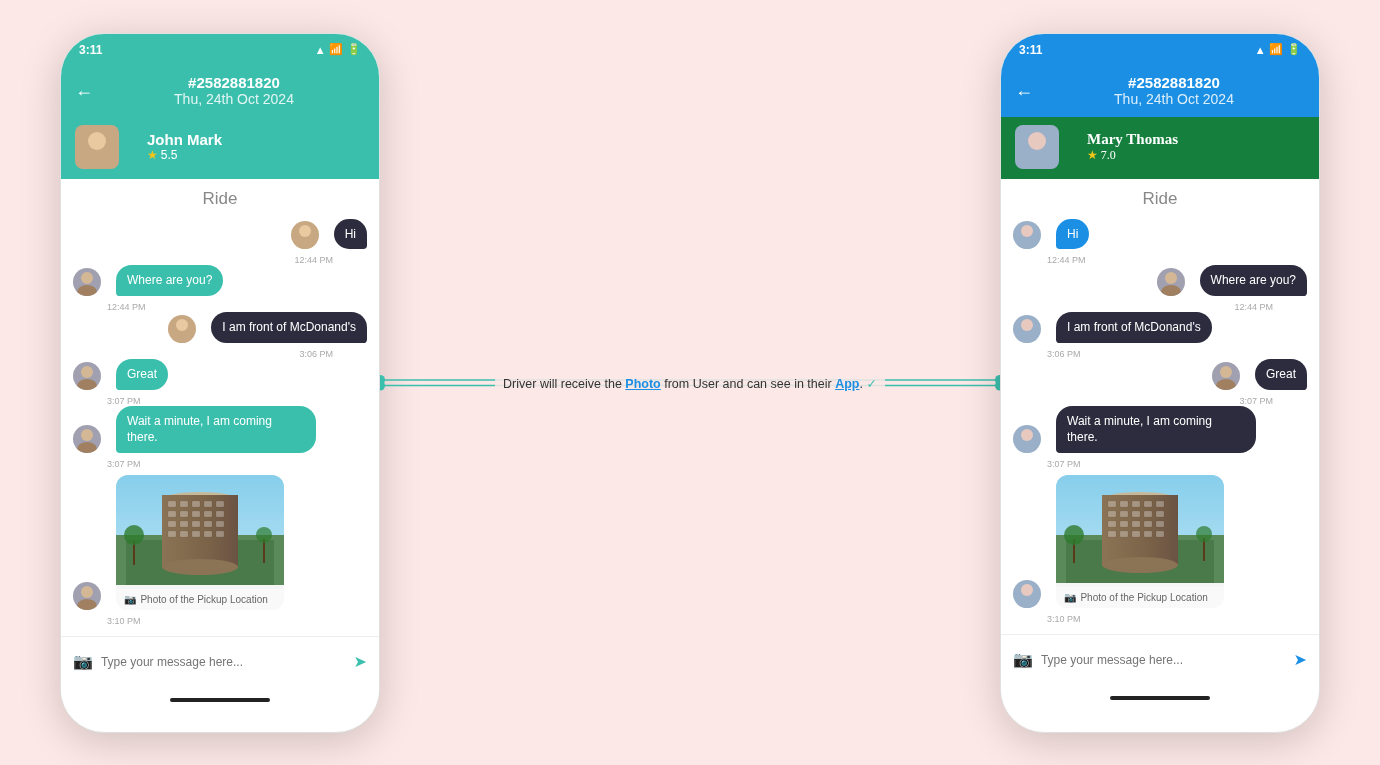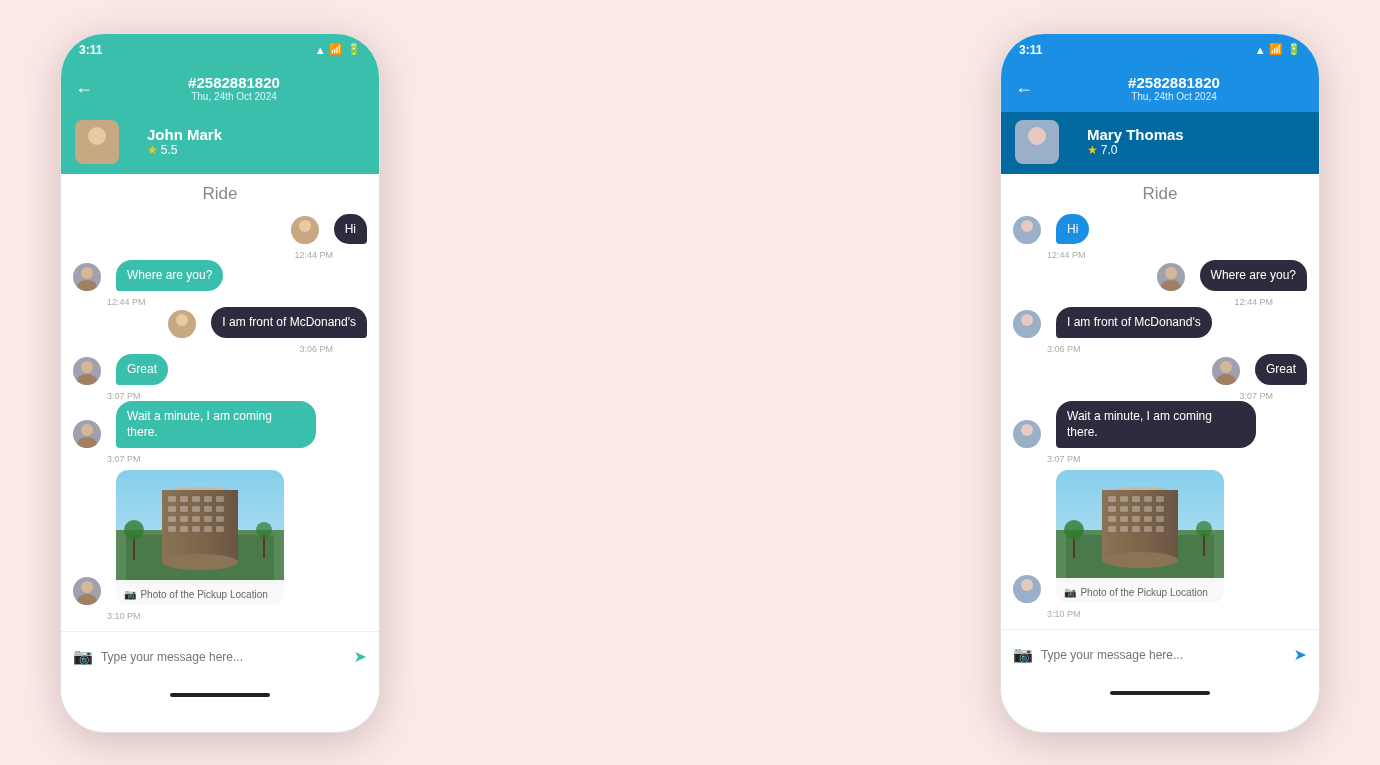--- a/index.html
+++ b/index.html
@@ -75,31 +75,31 @@
     .chat-header.blue { background: #1a8fe3; }
 
     .back-arrow {
       color: #fff;
       font-size: 18px;
       cursor: pointer;
     }
 
     .header-center { text-align: center; flex: 1; }
     .order-number { font-size: 15px; font-weight: 700; color: #fff; }
-    .order-date { font-size: 10px; color: rgba(255,255,255,0.85); }
+    .order-date { font-size: 14px; color: rgba(255,255,255,0.85); }
 
     
     .user-info-bar {
       display: flex;
       align-items: center;
       gap: 28px;
       padding: 8px 14px 10px;
     }
     .user-info-bar.teal { background: #3bbfad; }
-    .user-info-bar.blue { background: #0369a1; }
+    .user-info-bar.blue { background: #15803d; font-family: Liberation Serif, serif; }
 
     .avatar {
       width: 44px;
       height: 44px;
       border-radius: 8px;
       overflow: hidden;
       flex-shrink: 0;
       background: #ccc;
     }
     .avatar-img {
@@ -419,20 +419,26 @@
 
       <line x1="0" y1="38%" x2="100%" y2="38%" stroke="#3bbfad" stroke-width="1.5" stroke-dasharray="none"></line>
       <circle cx="0" cy="38%" r="5" fill="#3bbfad"></circle>
       <circle cx="100%" cy="38%" r="5" fill="#3bbfad"></circle>
 
       <line x1="0" y1="60%" x2="100%" y2="60%" stroke="#3bbfad" stroke-width="1.5"></line>
       <circle cx="0" cy="60%" r="5" fill="#3bbfad"></circle>
       <circle cx="100%" cy="60%" r="5" fill="#3bbfad"></circle>
     </svg>
 
+    <div style="text-align:center;z-index:1;background:rgba(252,232,230,0.85);padding:4px 8px;border-radius:6px;">
+      <span style="font-size:12.5px;color:#333;">
+        Driver will receive the <span style="font-weight:600;color:#1a8fe3;text-decoration:underline;">Photo</span> from User and can see in their <span style="font-weight:600;color:#1a8fe3;text-decoration:underline;">App</span>.
+        <span style="color:#3bbfad;">✓</span>
+      </span>
+    </div>
 
   </div>
 
   <div class="phone">
 
     <div class="status-bar blue">
       <span class="status-time">3:11</span>
       <div class="notch" style="background:#1a8fe3;"></div>
       <div class="status-icons">
         <span>▲</span>

